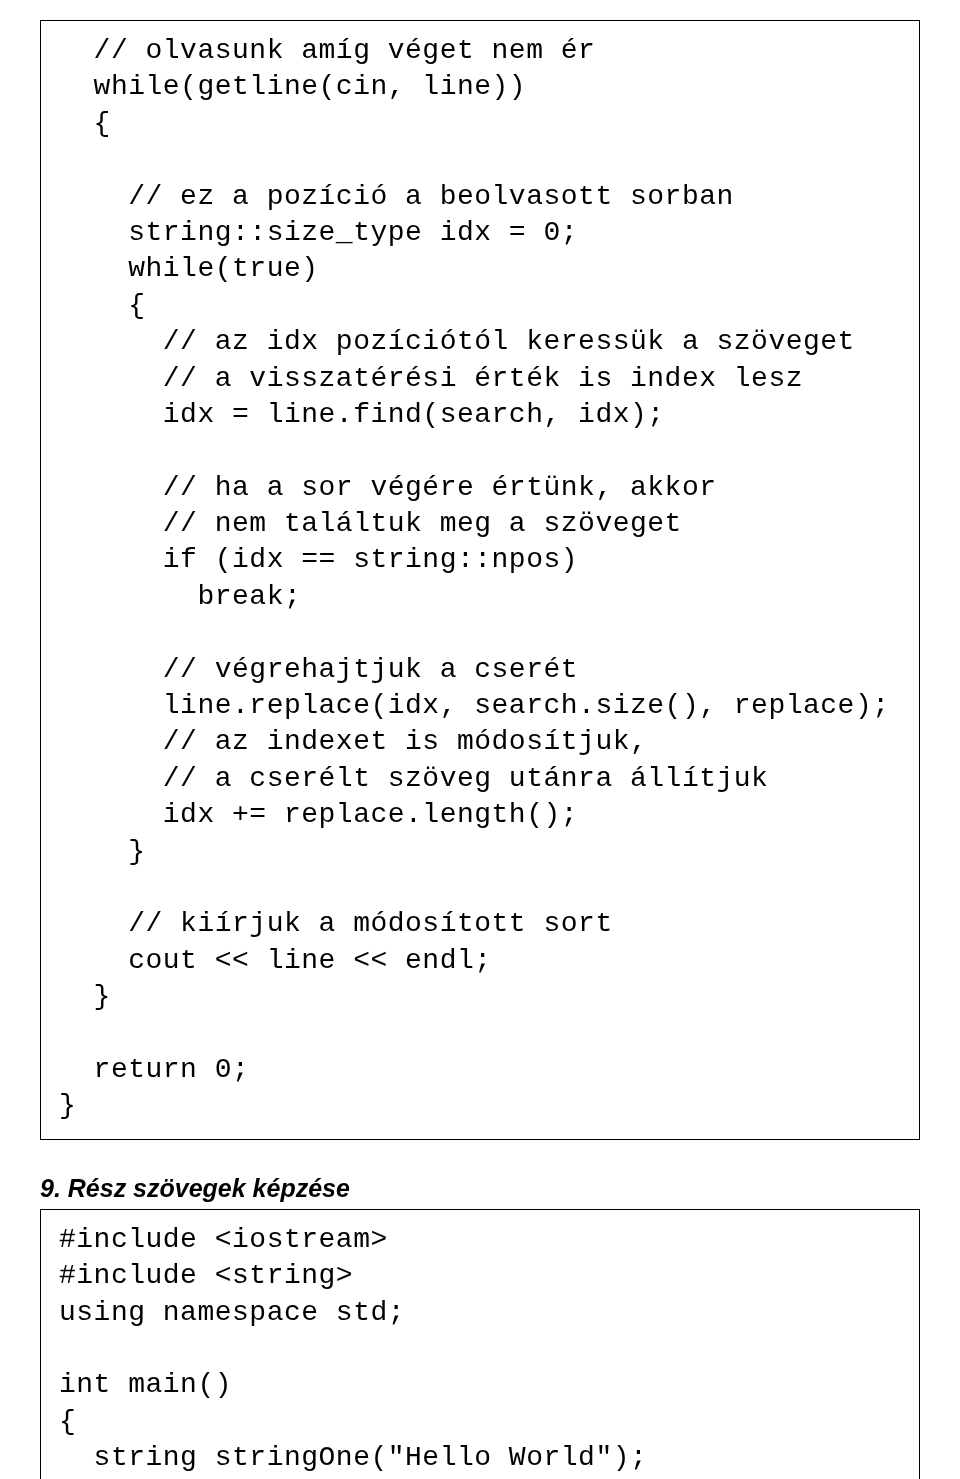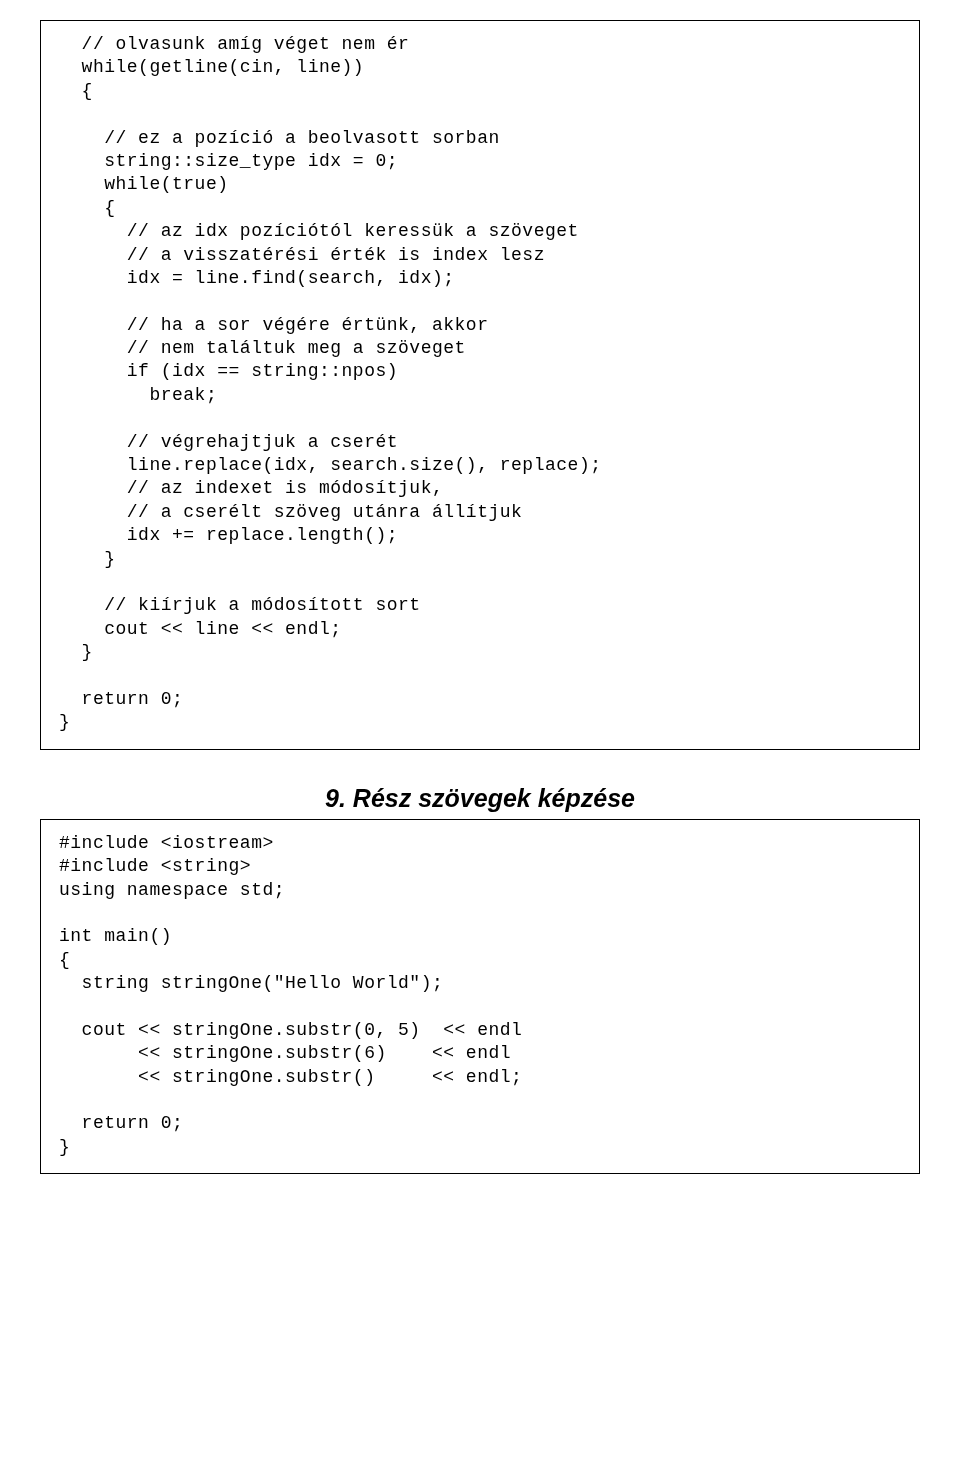--- a/index.html
+++ b/index.html
@@ -11,33 +11,32 @@
     body {
       font-family: "Times New Roman", Times, serif;
       color: #000;
       padding: 20px 40px 40px 40px;
       box-sizing: border-box;
     }
     .code-box {
       border: 1px solid #000;
       padding: 12px 18px 14px 18px;
       font-family: "Courier New", Courier, monospace;
-      font-size: 18px;
+      font-size: 28px;
       line-height: 1.30;
       white-space: pre;
       letter-spacing: 0.5px;
       margin-bottom: 30px;
     }
     .section-heading {
       font-family: Arial, Helvetica, sans-serif;
       font-size: 25px;
       font-weight: bold;
       font-style: italic;
       margin: 34px 0 6px 0;
-      text-align: center;
     }
   </style>
 </head>
 <body>
 
 <div class="code-box">  // olvasunk amíg véget nem ér
   while(getline(cin, line))
   {
 
     // ez a pozíció a beolvasott sorban

